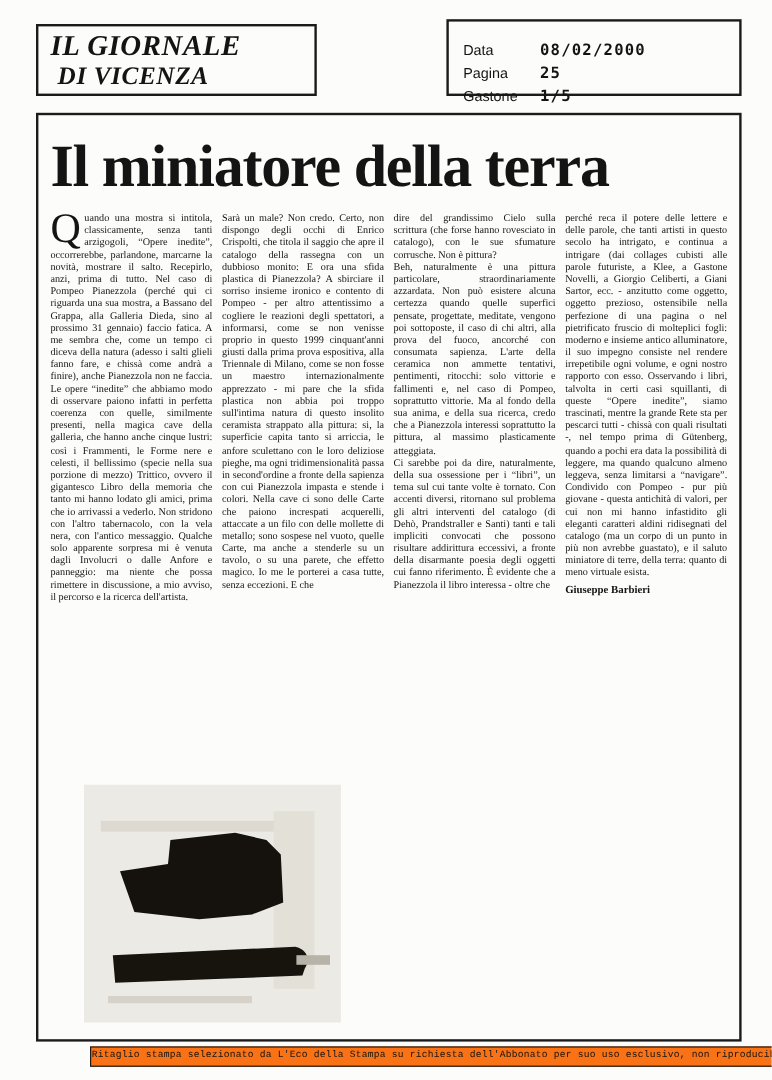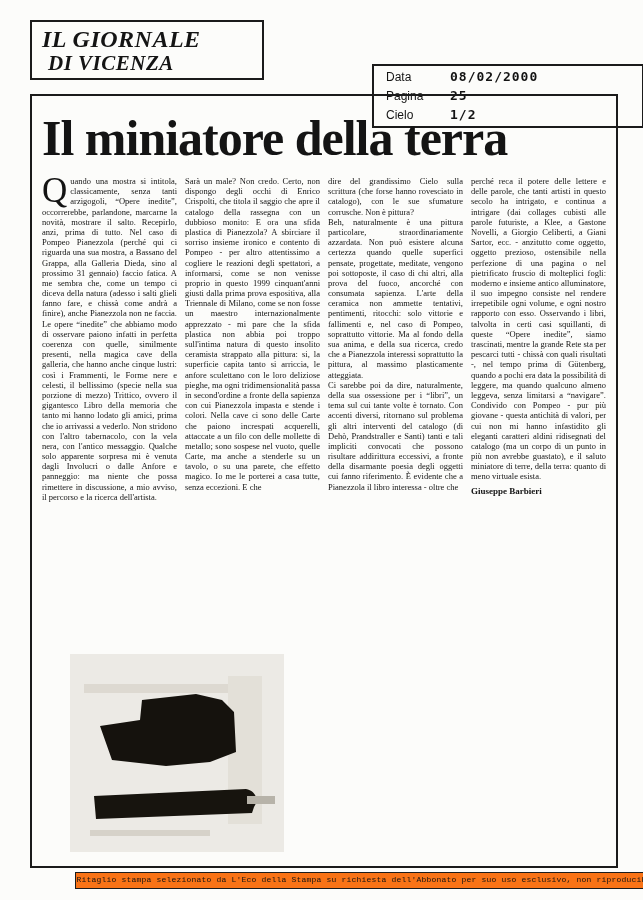--- a/index.html
+++ b/index.html
@@ -9,22 +9,22 @@
 
   
   .masthead { position:absolute; left:30px; top:20px; width:234px; height:60px;
               border:2px solid #1b1b1b; padding:4px 8px 2px 10px; }
   .masthead .l1 { font-family:"Liberation Serif", serif; font-style:italic; font-weight:bold;
                   font-size:24px; line-height:26px; letter-spacing:0.5px; }
   .masthead .l2 { font-family:"Liberation Serif", serif; font-style:italic; font-weight:bold;
                   font-size:21px; line-height:23px; letter-spacing:0.5px; padding-left:6px; }
 
   
-  .infobox { position:absolute; left:372px; top:16px; width:272px; height:64px;
-             border:2px solid #1b1b1b; padding:3px 0;margin-top:48px; }
+  .infobox { position:absolute; left:372px; top:16px; width:246px; height:64px;
+             border:2px solid #1b1b1b; padding:17px 0; }
   .infobox .row { display:flex; align-items:baseline; padding:0 12px; height:19px; }
   .infobox .label { width:64px; font-family:"Liberation Sans", sans-serif; font-size:12px; }
   .infobox .value { font-family:"DejaVu Sans Mono", monospace; font-weight:bold;
                     font-size:13px; letter-spacing:1px; }
 
   
   .article-box { position:absolute; left:30px; top:94px; width:588px; height:774px;
                  border:2px solid #1b1b1b; padding:10px 10px; }
   .kicker { border:1px solid #1b1b1b; padding:4px 10px 3px 10px;
             font-style:italic; font-weight:bold; font-size:13.5px; line-height:15px; }
@@ -61,22 +61,22 @@
   <div class="infobox">
     <div class="row">
       <span class="label">Data</span>
       <span class="value">08/02/2000</span>
     </div>
     <div class="row">
       <span class="label">Pagina</span>
       <span class="value">25</span>
     </div>
     <div class="row">
-      <span class="label">Cielo</span>
-      <span class="value">1/2</span>
+      <span class="label">Gastone</span>
+      <span class="value">1/5</span>
     </div>
   </div>
 
   <div class="article-box">
 
 
     <h1 class="headline">Il miniatore della terra</h1>
 
     <div class="columns">
       <div class="col"><span class="dropcap">Q</span><span>uando una mostra si intitola, classicamente, senza tanti arzigogoli, “Opere inedite”, occorrerebbe, parlandone, marcarne la novità, mostrare il salto. Recepirlo, anzi, prima di tutto. Nel caso di Pompeo Pianezzola (perché qui ci riguarda una sua mostra, a Bassano del Grappa, alla Galleria Dieda, sino al prossimo 31 gennaio) faccio fatica. A me sembra che, come un tempo ci diceva della natura (adesso i salti glieli fanno fare, e chissà come andrà a finire), anche Pianezzola non ne faccia. Le opere “inedite” che abbiamo modo di osservare paiono infatti in perfetta coerenza con quelle, similmente presenti, nella magica cave della galleria, che hanno anche cinque lustri: così i Frammenti, le Forme nere e celesti, il bellissimo (specie nella sua porzione di mezzo) Trittico, ovvero il gigantesco Libro della memoria che tanto mi hanno lodato gli amici, prima che io arrivassi a vederlo. Non stridono con l'altro tabernacolo, con la vela nera, con l'antico messaggio. Qualche solo apparente sorpresa mi è venuta dagli Involucri o dalle Anfore e panneggio: ma niente che possa rimettere in discussione, a mio avviso, il percorso e la ricerca dell'artista.</span></div>

